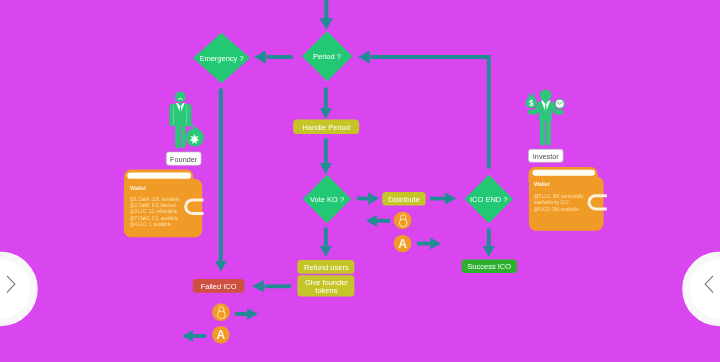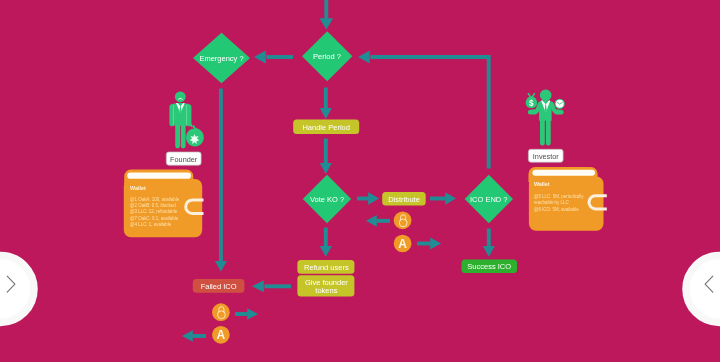--- a/index.html
+++ b/index.html
@@ -1,17 +1,17 @@
 <!DOCTYPE html>
 <html><head>
 <meta charset="utf-8">
 <style>
   html,body{margin:0;padding:0;}
   body{width:720px;height:362px;background:#ffffff;font-family:"Liberation Sans",sans-serif;overflow:hidden;}
-  #stage{position:relative;width:720px;height:362px;background:#be185d;}
+  #stage{position:relative;width:720px;height:362px;background:#d946ef;}
   svg.layer{position:absolute;left:0;top:0;display:block;}
   text{font-family:"Liberation Sans",sans-serif;}
   .nlabel{fill:#ffffff;text-anchor:middle;font-size:7.5px;}
   .alabel{fill:#4d4d4d;text-anchor:middle;font-size:7.3px;}
   .wtitle{fill:#fff2dc;font-size:5.4px;font-weight:bold;}
   .wline{fill:#fde0a6;font-size:4.45px;}
 </style>
 </head>
 <body>
 

